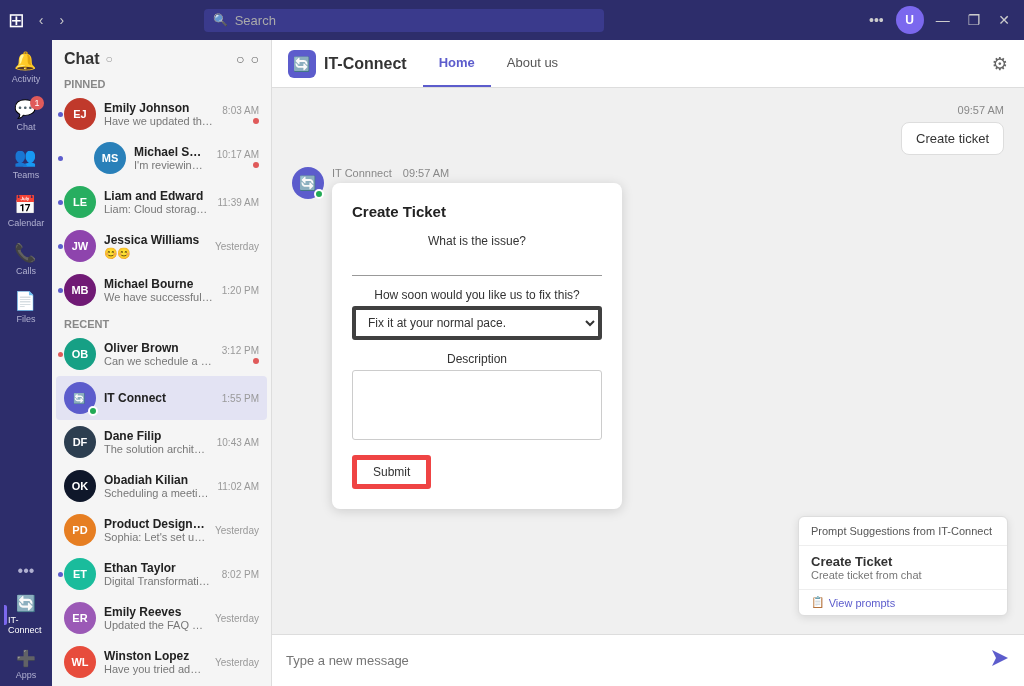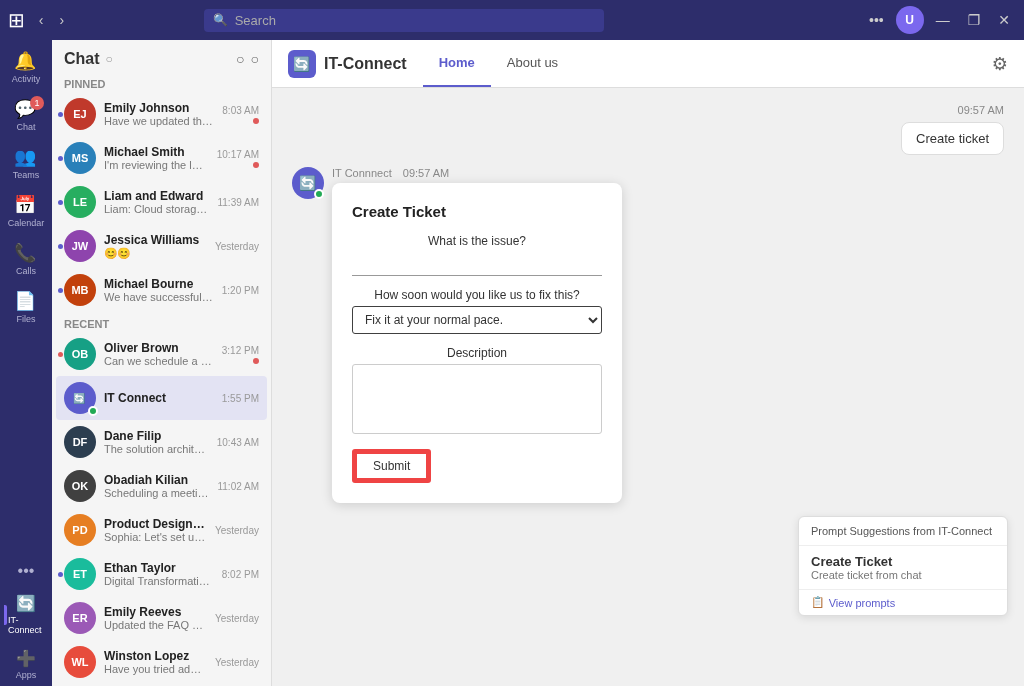--- a/index.html
+++ b/index.html
@@ -346,21 +346,21 @@
       width: 100%;
       border: none;
       border-bottom: 1px solid #999;
       outline: none;
       padding: 4px 2px;
       font-size: 13px;
       color: #333;
     }
     .form-group select {
       width: 100%;
-      border: 1px solid #404040;
+      border: 4px solid #404040;
       border-radius: 3px;
       padding: 5px 8px;
       font-size: 12px;
       color: #333;
       outline: none;
       background: white;
     }
     .form-group textarea {
       width: 100%;
       border: 1px solid #ccc;
@@ -445,28 +445,28 @@
     .send-btn {
       background: none;
       border: none;
       cursor: pointer;
       color: #5c5ccc;
       font-size: 18px;
     }
 
     
     .av-emily { background: #c0392b; }
-    .av-michael { background: #2980b9; }
+    .av-michael { background: #2980b9; margin-left: 30px; }
     .av-liam { background: #27ae60; }
     .av-jessica { background: #8e44ad; }
-    .av-michael-b { background: #c2410c; }
+    .av-michael-b { background: #701a75; }
     .av-oliver { background: #16a085; }
     .av-it { background: #5c5ccc; }
     .av-dane { background: #2c3e50; }
-    .av-obadiah { background: #404040; }
+    .av-obadiah { background: #0f172a; }
     .av-product { background: #e67e22; }
     .av-ethan { background: #1abc9c; }
     .av-emily-r { background: #9b59b6; }
     .av-winston { background: #e74c3c; }
   </style>
 </head>
 <body>
 
 <div class="titlebar">
   <span style="color:white;font-size:20px;">⊞</span>
@@ -779,15 +779,23 @@
         <div class="prompt-item">
           <div class="prompt-item-title">Create Ticket</div>
           <div class="prompt-item-sub">Create ticket from chat</div>
         </div>
         <div class="view-prompts">
           <span>📋</span>
           <span>View prompts</span>
         </div>
       </div>
 
+      <div class="msg-input-bar">
+        <input class="msg-input" type="text" placeholder="Type a new message" style="">
+        <button class="send-btn">
+          <svg width="20" height="20" viewBox="0 0 20 20" fill="none" xmlns="http://www.w3.org/2000/svg">
+            <path d="M18 10L2 2L6 10L2 18L18 10Z" fill="#5c5ccc"></path>
+          </svg>
+        </button>
+      </div>
     </div>
   </div>
 </div>
 
 </body></html>

